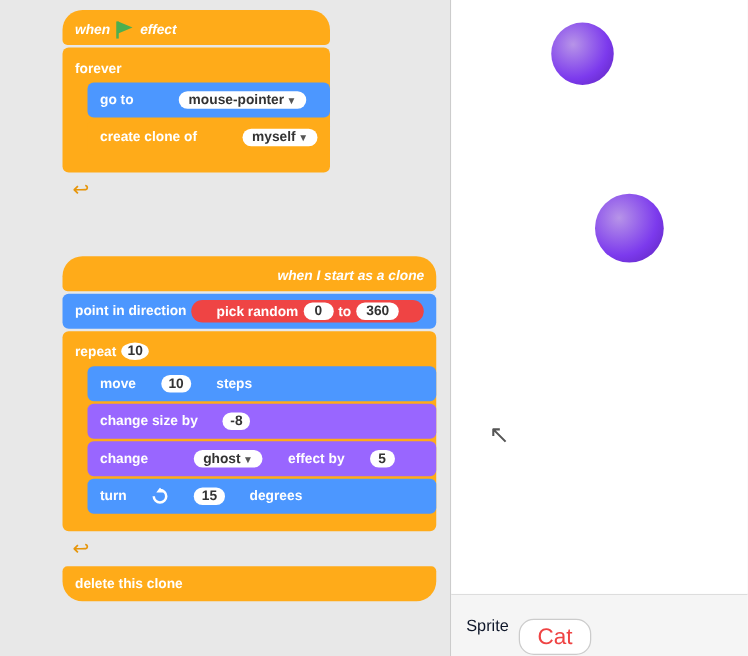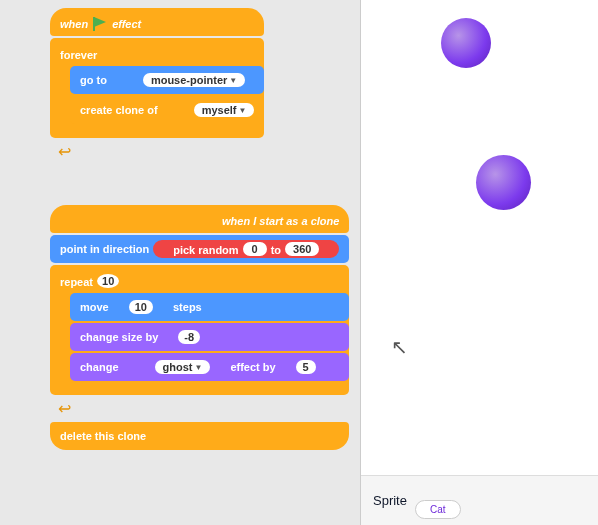--- a/index.html
+++ b/index.html
@@ -50,22 +50,22 @@
 
     .sprite-label {
       font-size: 13px;
       color: #0f172a;
     }
 
     .sprite-name-box {
       border: 1px solid #ccc;
       border-radius: 12px;
       padding: 3px 14px;
-      font-size: 10px;
-      color: #6d28d9;
+      font-size: 18px;
+      color: #ef4444;
       background: white;
       margin-top: 17px;
     }
 
     
     .blocks-area {
       position: absolute;
       top: 0;
       left: 0;
       width: 100%;
@@ -338,20 +338,30 @@
             <div class="block block-looks">
               <span>change</span>
               <span class="block-dropdown">
                 <span>ghost</span>
                 <span class="dropdown-arrow">▼</span>
               </span>
               <span>effect by</span>
               <span class="block-input">5</span>
             </div>
 
+            <div class="block block-motion">
+              <span>turn</span>
+
+              <svg width="14" height="14" viewBox="0 0 14 14" style="vertical-align:middle;">
+                <path d="M7 2 A5 5 0 1 1 2 7" fill="none" stroke="white" stroke-width="2"></path>
+                <polygon points="7,0 10,4 4,4" fill="white"></polygon>
+              </svg>
+              <span class="block-input">15</span>
+              <span>degrees</span>
+            </div>
           </div>
           <div class="c-block-bottom"></div>
         </div>
 
         <span class="curve-arrow">↩</span>
 
         <div class="block block-control" style="border-radius:4px 4px 16px 16px;">
           <span>delete this clone</span>
         </div>
 

